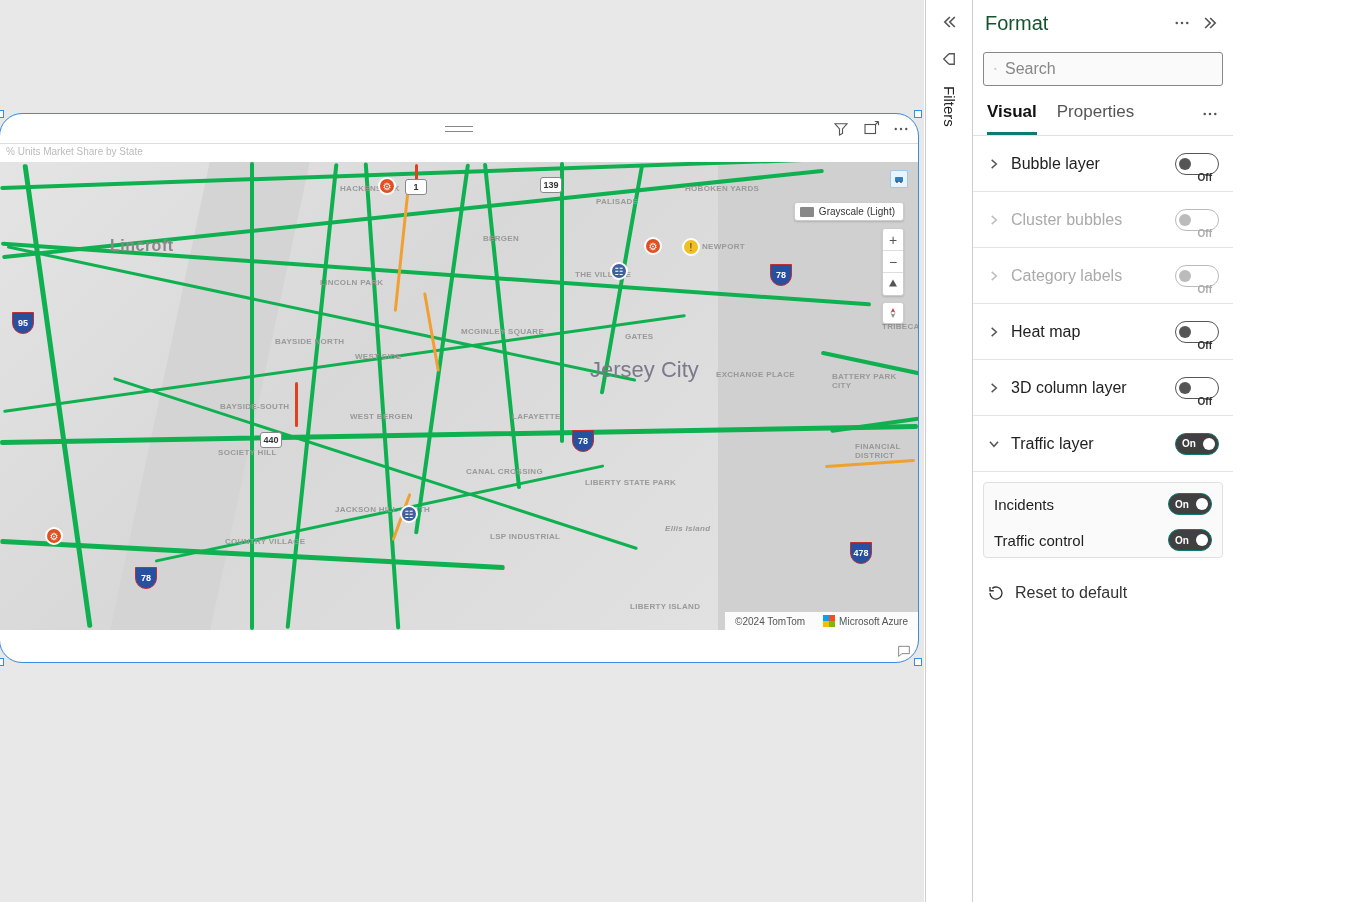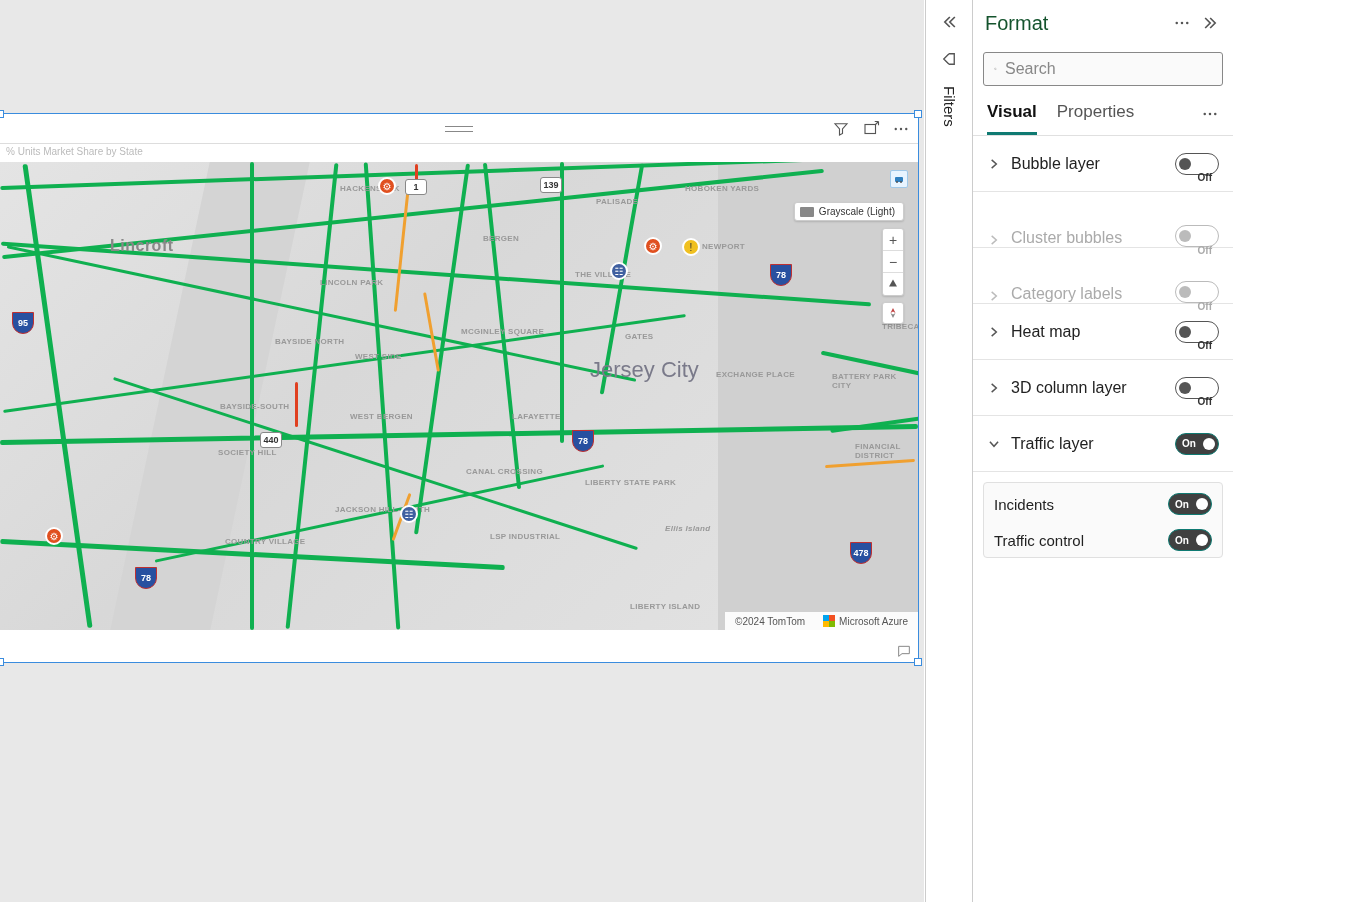--- a/index.html
+++ b/index.html
@@ -20,20 +20,21 @@
       background: #e8e8e8;
     }
     .visual-container {
       position: absolute;
       left: 0;
       top: 114px;
       width: 918px;
       height: 548px;
       background: #fff;
       outline: 1.5px solid #3a8cde;
+      border-radius: 22px;
     }
     .selection-handle {
       position: absolute;
       width: 8px;
       height: 8px;
       background: #fff;
       border: 1.5px solid #3a8cde;
     }
     .visual-header {
       height: 30px;
@@ -279,21 +280,21 @@
     .section-list { display: flex; flex-direction: column; }
     .section-row {
       height: 56px;
       display: flex;
       align-items: center;
       padding: 0 14px;
       gap: 10px;
       border-bottom: 1px solid #e4e4e4;
       cursor: pointer;
     }
-    .section-row.disabled { color: #aaa; align-items: flex-end; }
+    .section-row.disabled { color: #aaa; }
     .section-row .chev { width: 14px; flex: none; color: #555; }
     .section-row.disabled .chev { color: #bbb; }
     .section-label { flex: 1; font-size: 16px; color: #222; }
     .section-row.disabled .section-label { color: #aaa; }
     .toggle {
       width: 44px;
       height: 22px;
       border: 1.5px solid #555;
       border-radius: 11px;
       position: relative;
@@ -641,15 +642,23 @@
       </div>
       <div class="sub-row">
         <span>Traffic control</span>
         <div class="toggle on">
             <span class="tlabel">On</span>
             <span class="knob"></span>
           </div>
       </div>
     </div>
 
+    <div class="reset-row">
+      <span>
+        <svg viewBox="0 0 24 24" width="18" height="18" fill="none" stroke="currentColor" stroke-width="1.8">
+            <path d="M4 12a8 8 0 1 0 3-6.2M4 4v5h5"></path>
+          </svg>
+      </span>
+      <span>Reset to default</span>
+    </div>
 
   </div>
 </div>
 
 </body></html>

